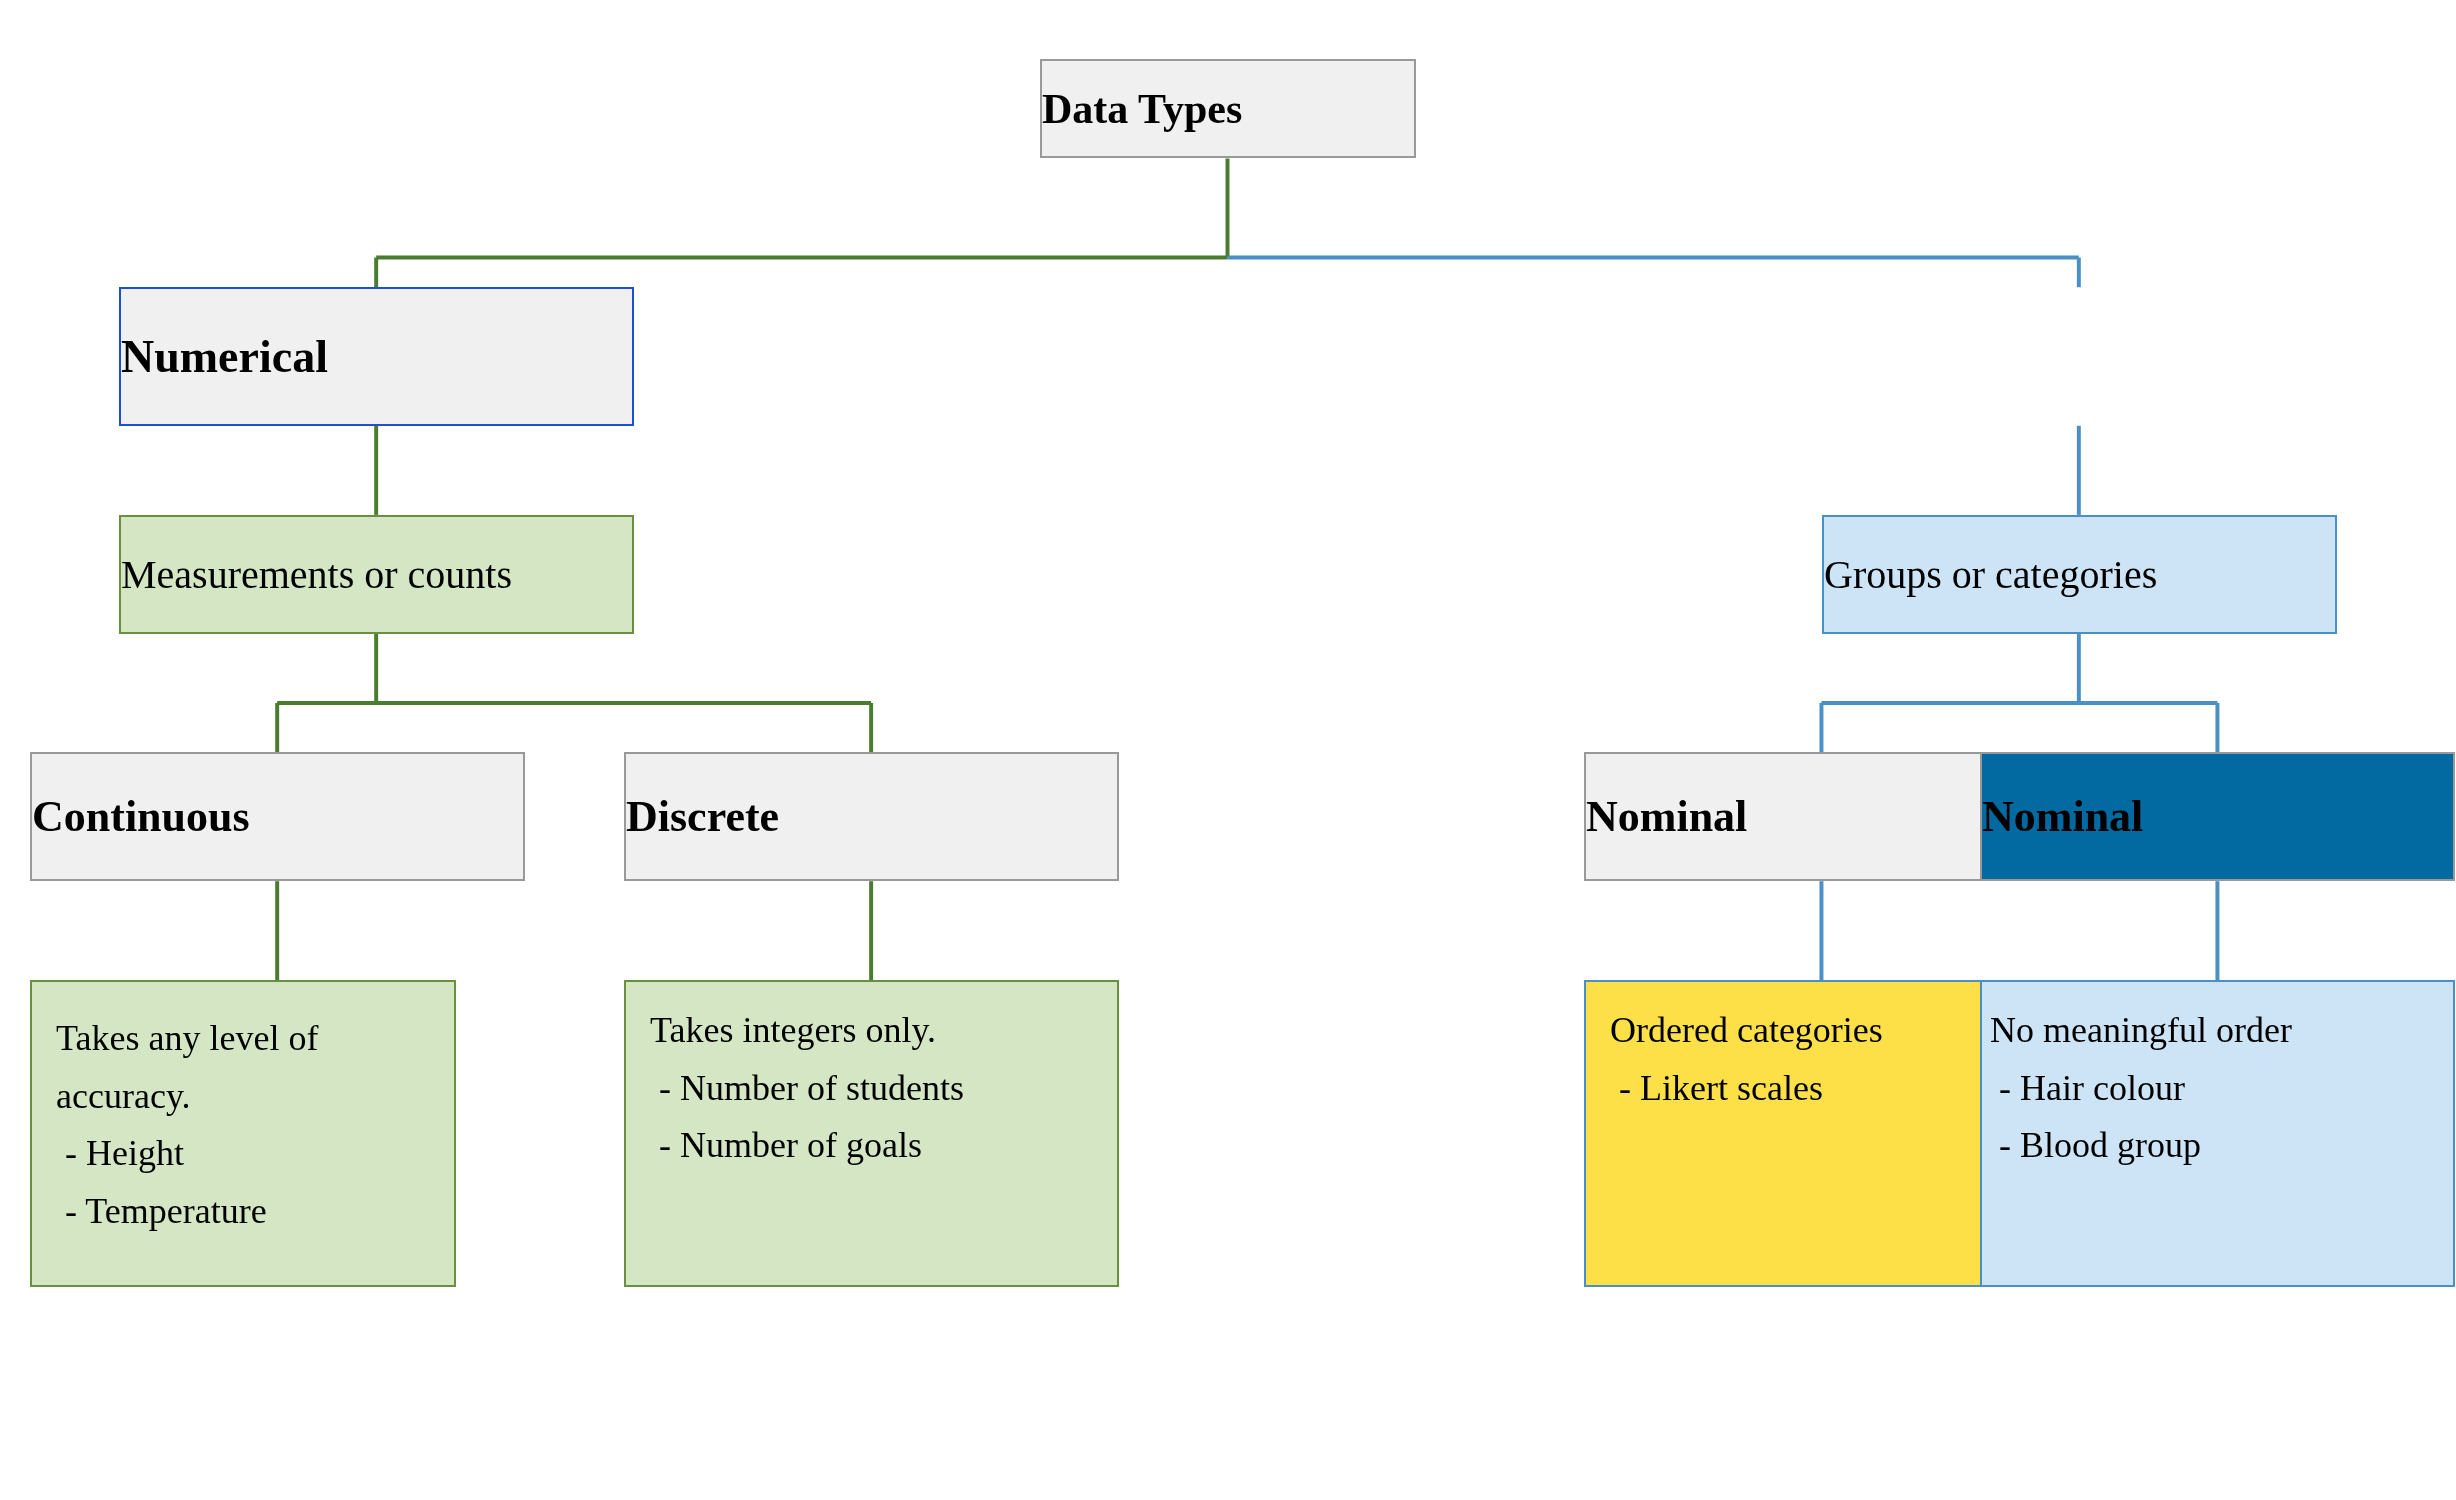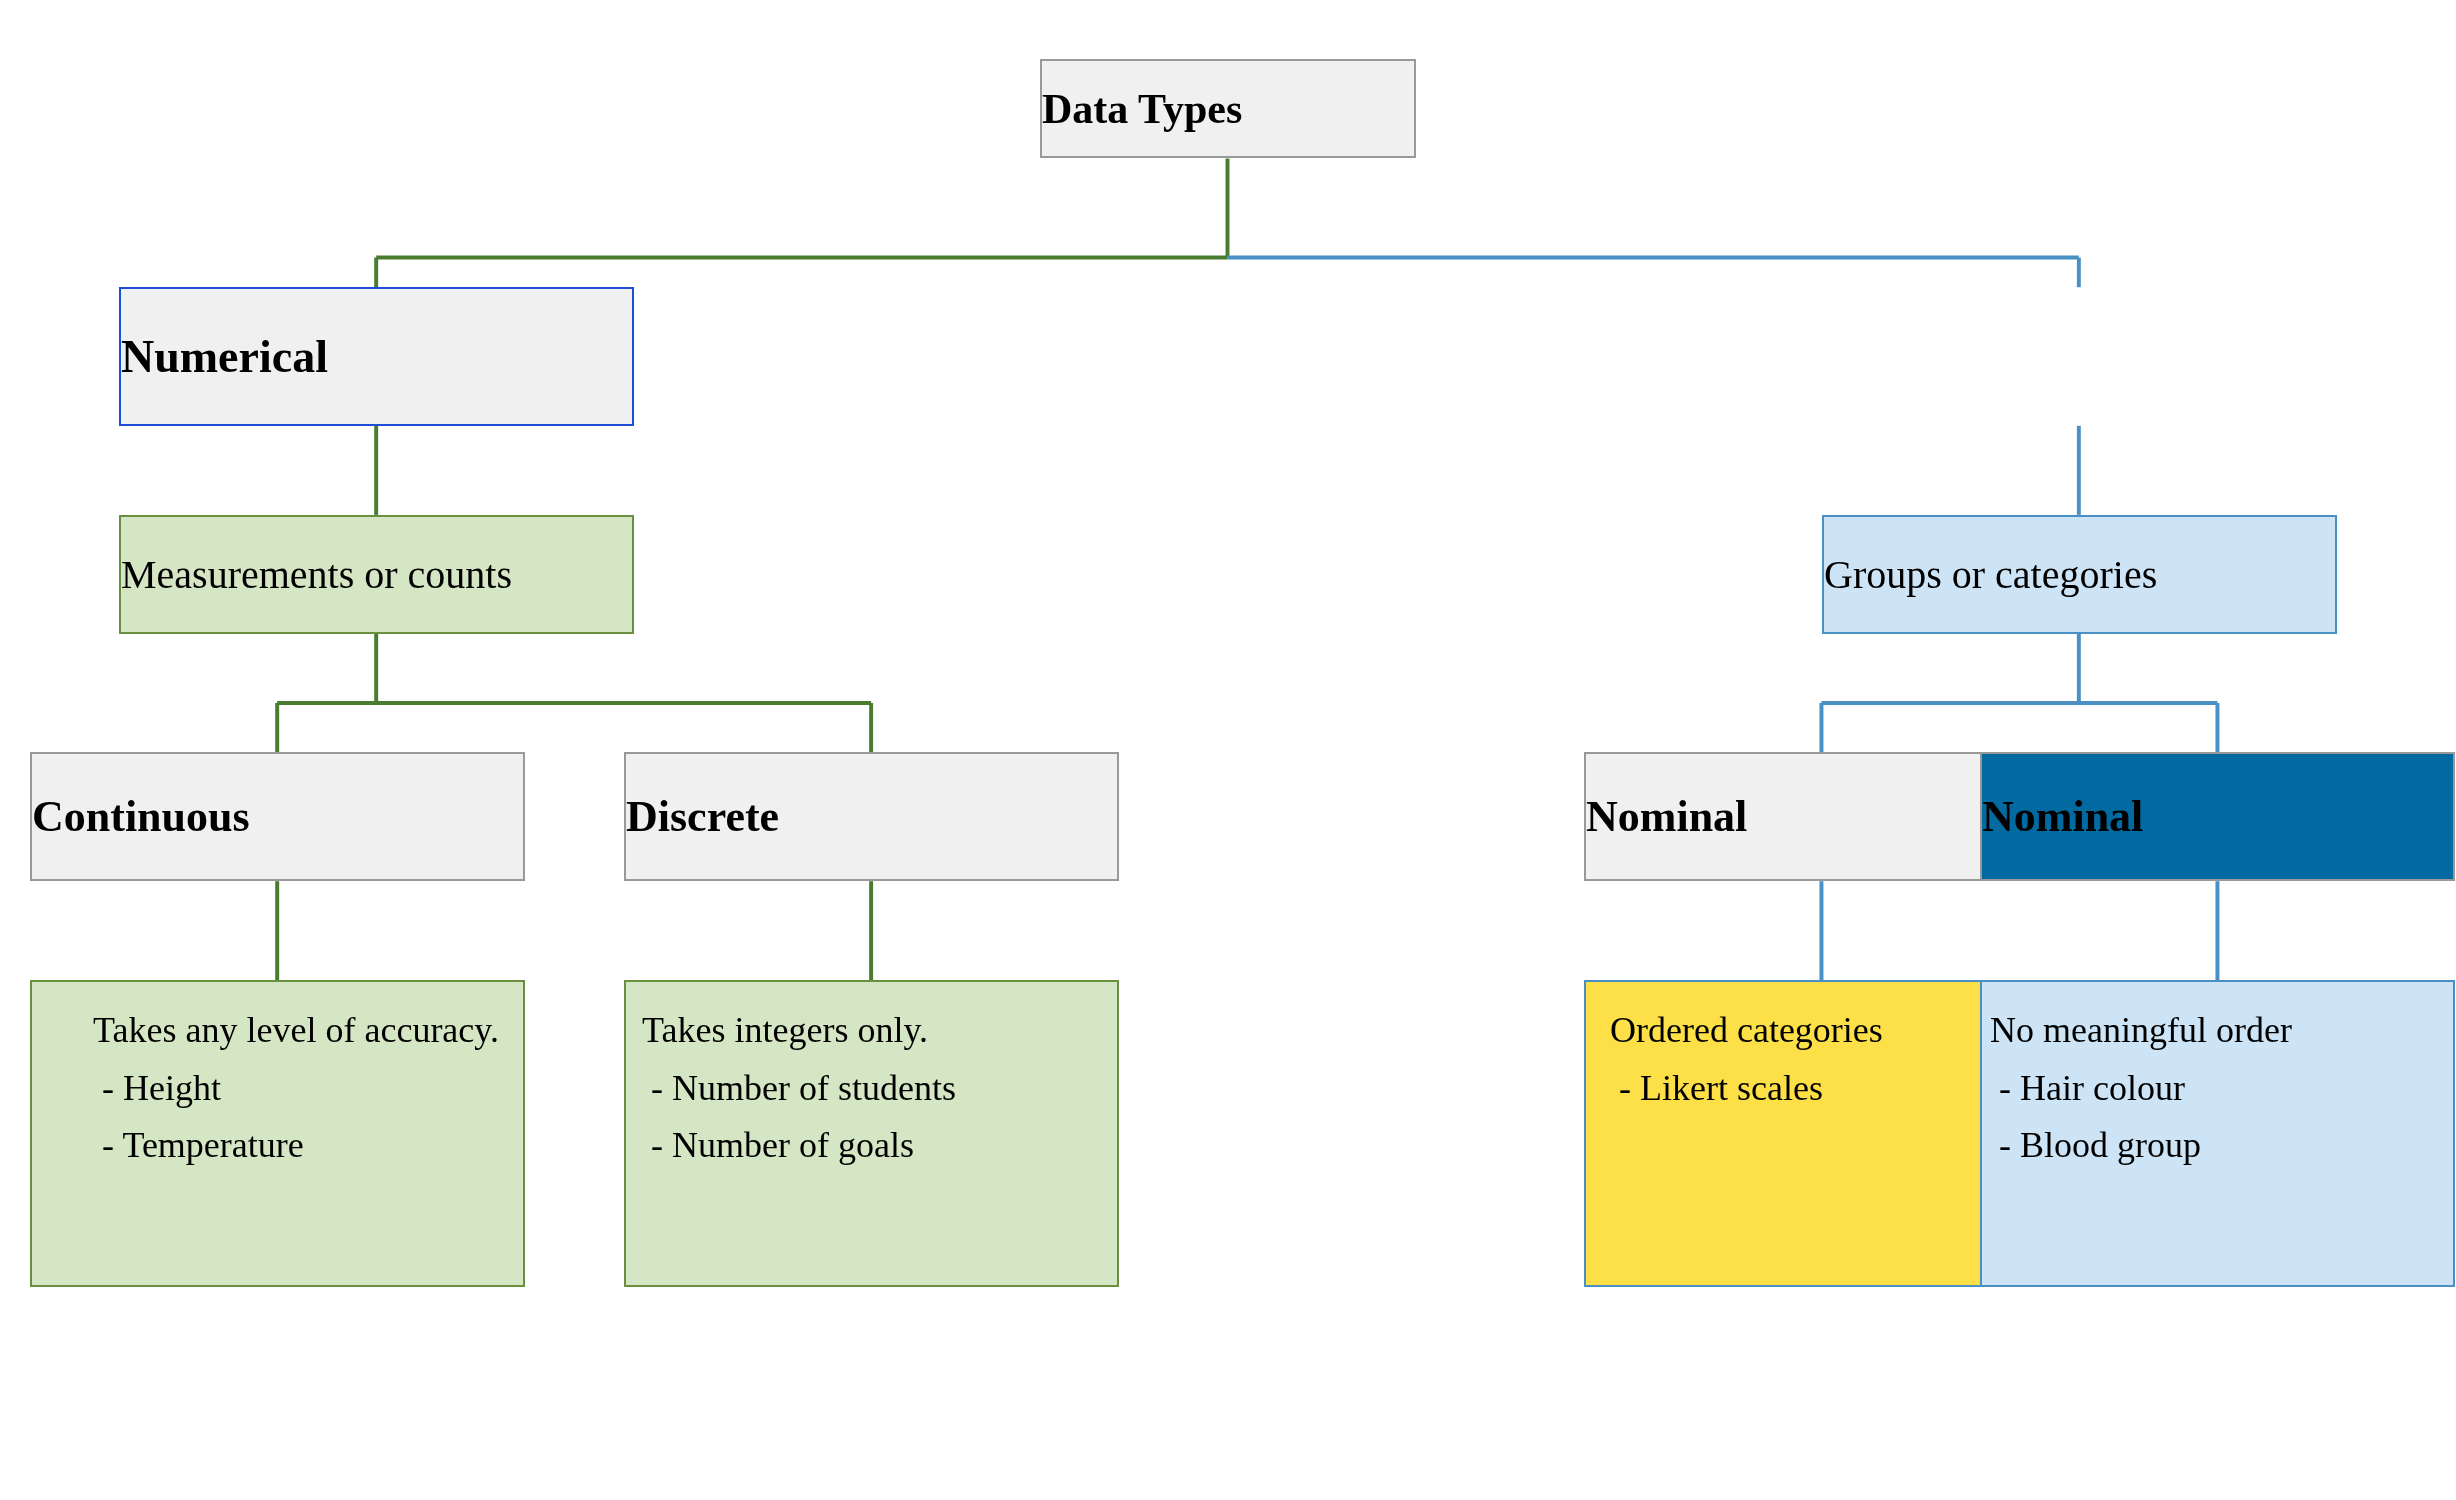--- a/index.html
+++ b/index.html
@@ -118,46 +118,46 @@
       height: 129px;
       top: 752px;
       left: 1980px;
       background: #0369a1;
       border: 2px solid #999;
       font-weight: bold;
       font-size: 44px;
     }
 
     .box-continuous-detail {
-      width: 495px;
+      width: 426px;
       height: 307px;
       top: 980px;
       left: 30px;
       background: #d4e6c3;
       border: 2px solid #6a8f3e;
       font-size: 36px;
-      align-items: flex-end;
+      align-items: center;
       text-align: left;
-      padding: 20px 24px;
+      padding: 28px 24px;
       line-height: 1.6;
       flex-direction: column;
       justify-content: flex-start;
     }
 
     .box-discrete-detail {
       width: 495px;
       height: 307px;
       top: 980px;
       left: 624px;
       background: #d4e6c3;
       border: 2px solid #6a8f3e;
       font-size: 36px;
       align-items: flex-start;
       text-align: left;
-      padding: 20px 16px;
+      padding: 20px 24px;
       line-height: 1.6;
       flex-direction: column;
       justify-content: flex-start;
     }
 
     .box-ordinal-detail {
       width: 475px;
       height: 307px;
       top: 980px;
       left: 1584px;

